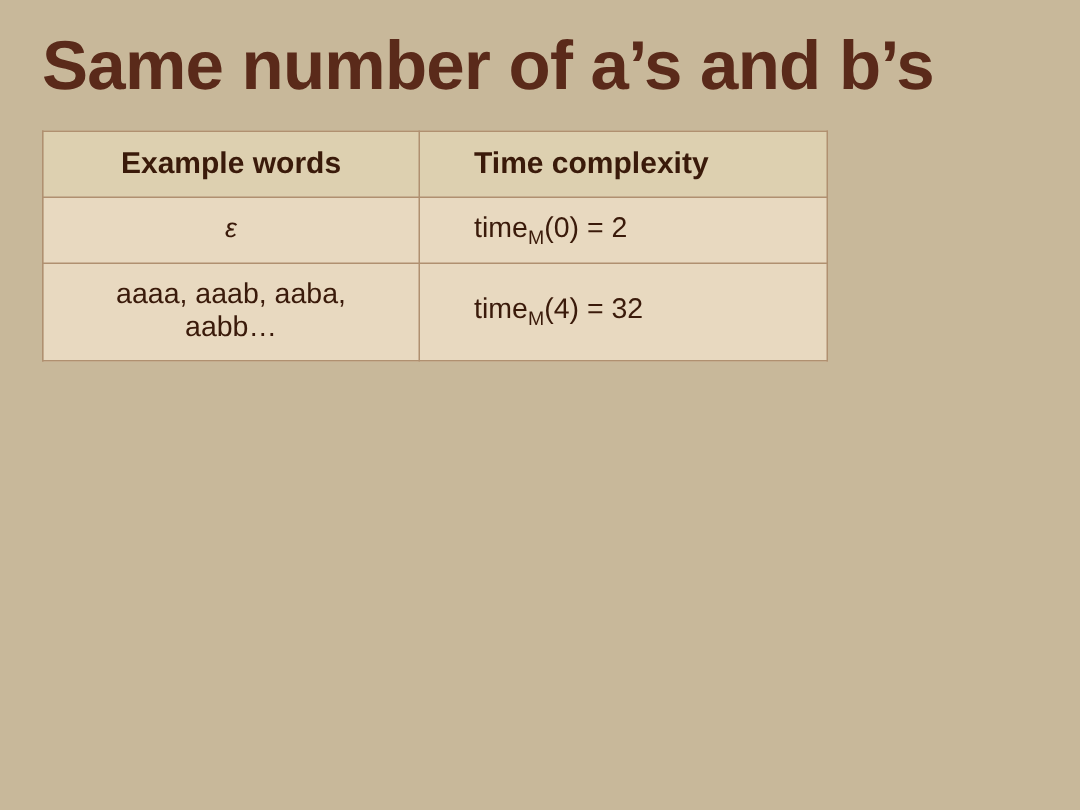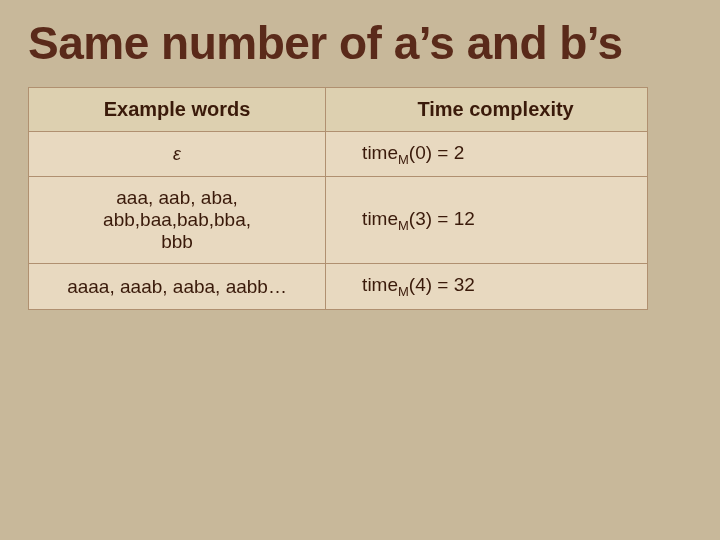--- a/index.html
+++ b/index.html
@@ -20,21 +20,21 @@
     #page-title {
       font-size: 46px;
       font-weight: bold;
       color: #5a2a1a;
       margin-bottom: 18px;
       letter-spacing: -0.5px;
       line-height: 1.1;
     }
 
     .table-container {
-      width: 620px;
+      width: 524px;
       border-collapse: collapse;
     }
 
     table {
       width: 100%;
       border-collapse: collapse;
     }
 
     th, td {
       border: 1.5px solid #b09070;
@@ -56,21 +56,21 @@
       width: 48%;
     }
 
     td.time-col {
       width: 52%;
       text-align: left;
       padding-left: 36px;
     }
 
     th.time-col {
-      text-align: center;
+      text-align: left;
       padding-left: 36px;
     }
 
     .epsilon {
       font-style: italic;
       font-size: 18px;
     }
 
     sub {
       font-size: 13px;
@@ -88,22 +88,18 @@
         <th class="example-col">Example words</th>
         <th class="time-col">Time complexity</th>
       </tr>
     </thead>
     <tbody id="table-body">
     <tr>
           <td class="example-col"><span class="epsilon">ε</span></td>
           <td class="time-col"><span>time<sub>M</sub>(0) = 2</span></td>
         </tr>
         <tr>
-          <td class="example-col"><span>aaa, aab, aba, abb,baa,bab,bba,<br>bbb</span></td>
-          <td class="time-col"><span>time<sub>M</sub>(3) = 12</span></td>
-        </tr>
-        <tr>
           <td class="example-col">aaaa, aaab, aaba, aabb…</td>
           <td class="time-col"><span>time<sub>M</sub>(4) = 32</span></td>
         </tr>
       </tbody>
   </table>
 </div>
 
 </body></html>

